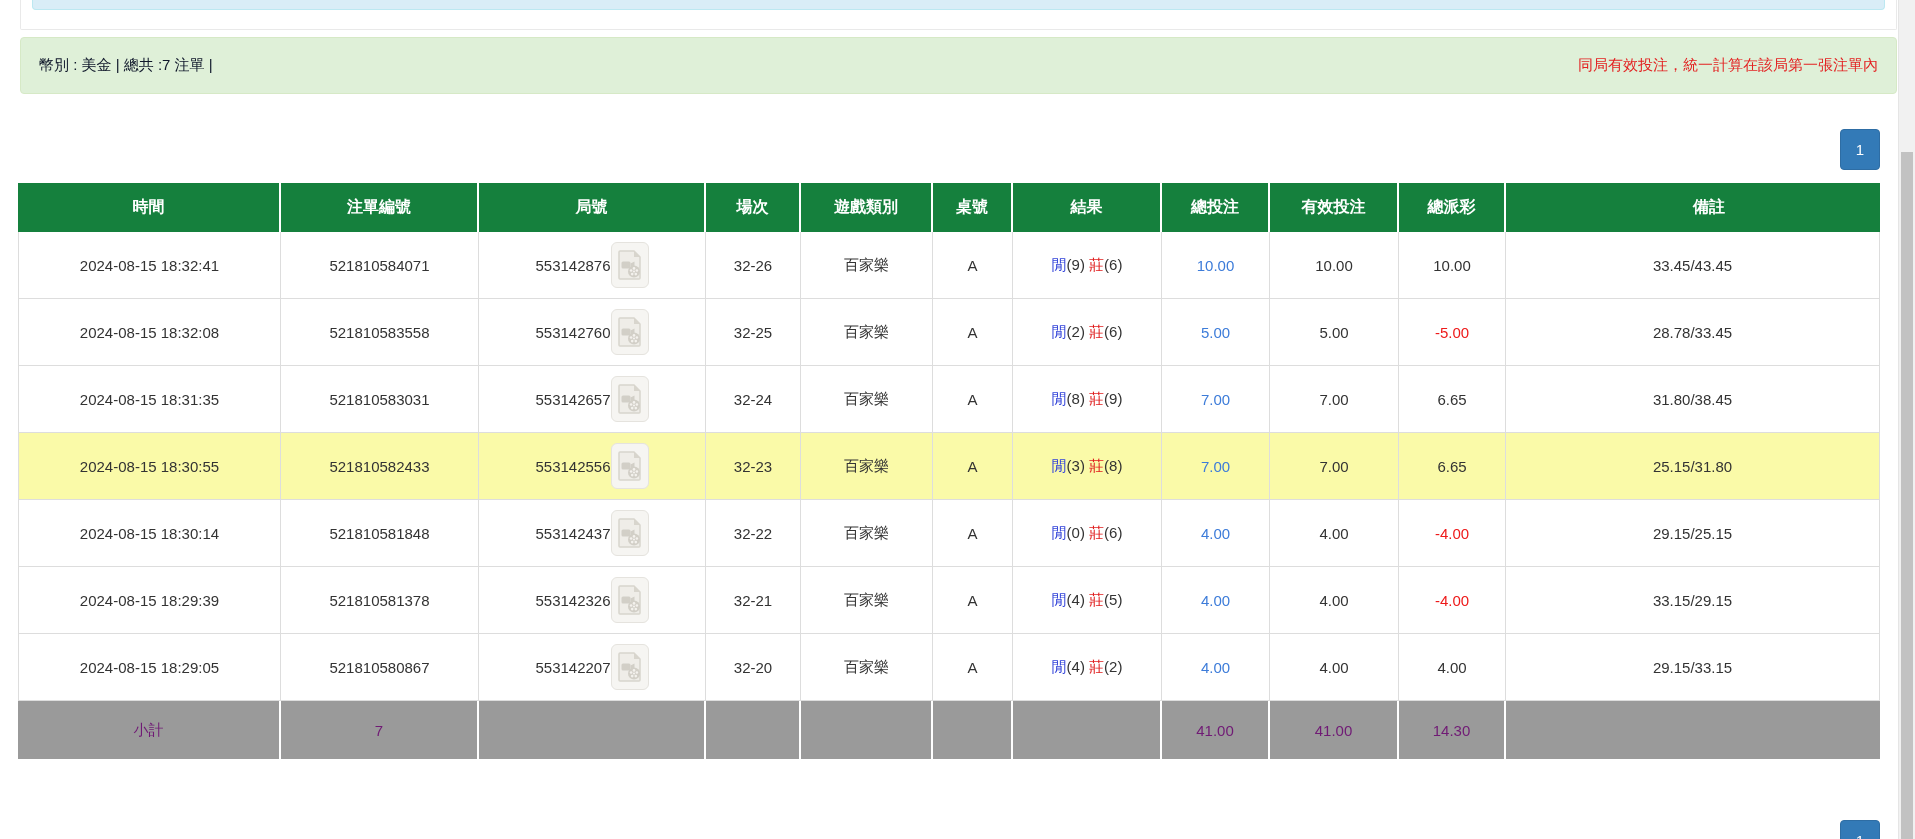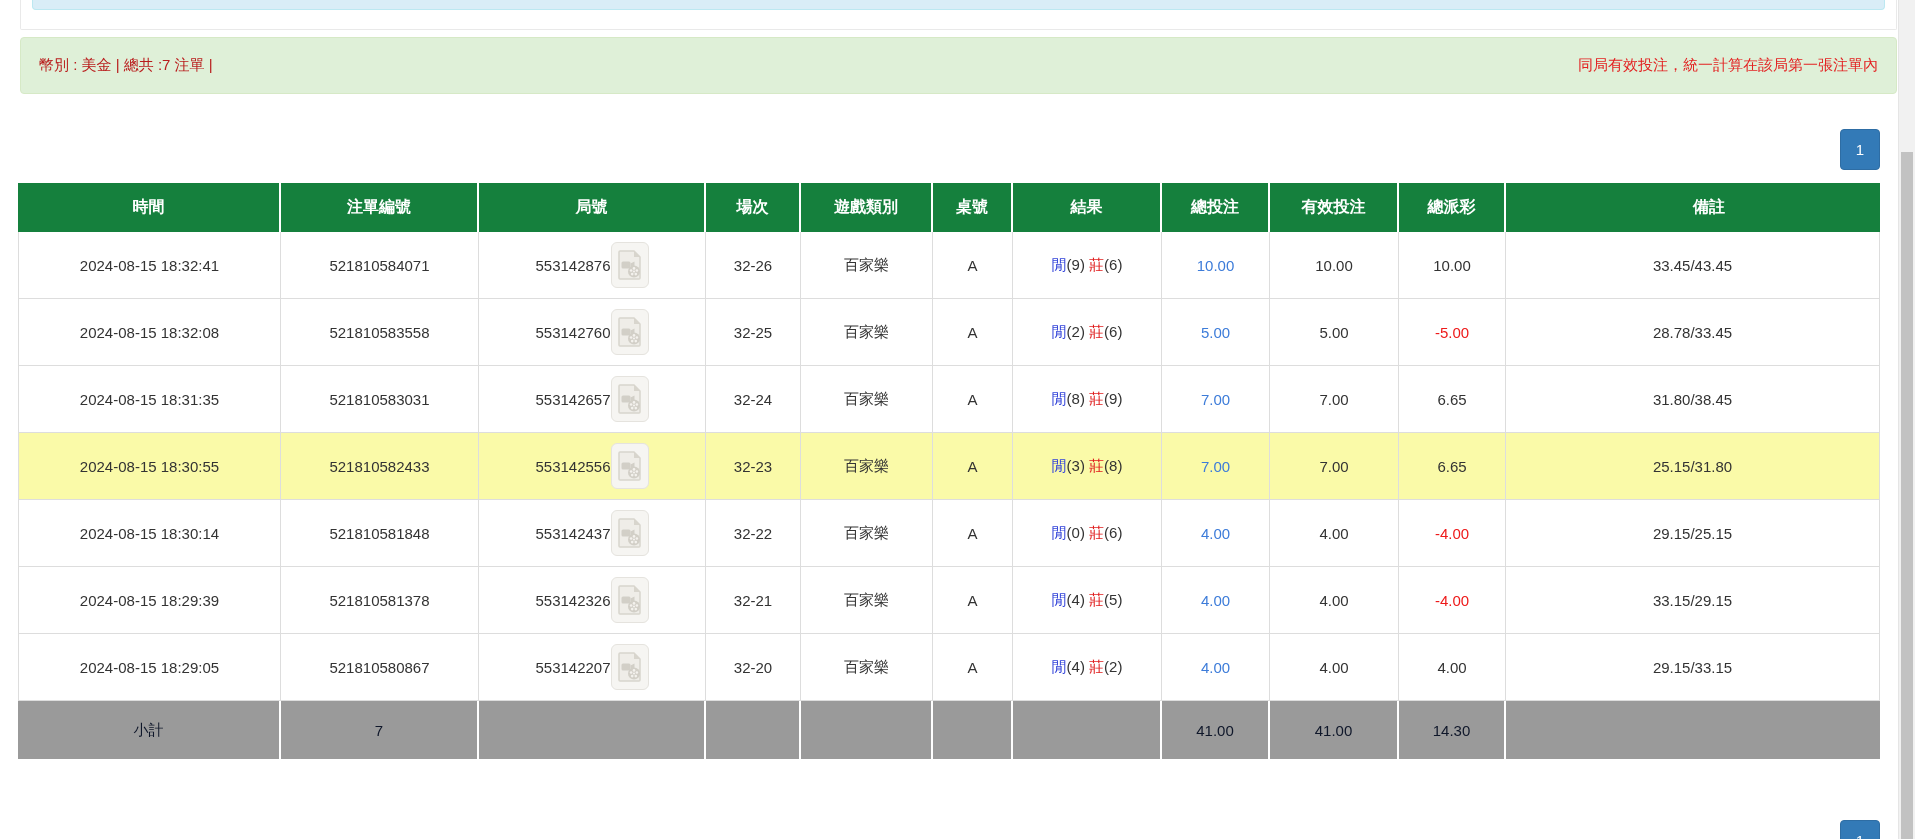--- a/index.html
+++ b/index.html
@@ -18,21 +18,21 @@
     background:#d9edf7;border:1px solid #bce8f1;border-top:none;border-radius:0 0 4px 4px;
   }
 
   
   .notice{
     position:absolute;left:20px;top:37px;width:1877px;height:57px;box-sizing:border-box;
     background:#dff0d8;border:1px solid #d6e9c6;border-radius:4px;
     display:flex;align-items:center;justify-content:space-between;
     padding:0 18px;font-size:15px;
   }
-  .notice .left-text{color:#b91c1c;}
+  .notice .left-text{color:#0f172a;}
   .notice .right-text{color:#e32222;}
 
   
   .page-btn{
     position:absolute;width:40px;height:41px;box-sizing:border-box;
     background:#337ab7;border:1px solid #2e6da4;border-radius:4px;
     color:#fff;font-size:15px;display:flex;align-items:center;justify-content:center;
     cursor:pointer;
   }
   .page-btn.top{left:1840px;top:129px;}
@@ -46,21 +46,21 @@
   table.records th{
     background:#15803d;color:#fff;font-weight:bold;height:49px;
     border-right:2px solid #fff;padding:0;text-align:center;box-sizing:border-box;font-size:16px;
   }
   table.records th:last-child{border-right:none;padding-left:32px;}
   table.records td{text-align:center;padding:0;box-sizing:border-box;}
   tr.data td{height:67px;background:#fff;border-bottom:1px solid #ddd;border-right:1px solid #ddd;}
   tr.data td:first-child{border-left:1px solid #ddd;}
   tr.data.highlight td{background:#fafaa8;}
 
-  tr.summary td{height:60px;background:#9a9a9a;color:#0f172a;border-right:2px solid #fff;}
+  tr.summary td{height:60px;background:#9a9a9a;color:#701a75;border-right:2px solid #fff;}
   tr.summary td:last-child{border-right:none;}
   tr.subtotal td{border-bottom:2px solid #fff;}
   tr.total td:first-child{border-radius:0 0 0 5px;}
   tr.total td:last-child{border-radius:0 0 5px 0;}
 
   .round-wrap{display:inline-flex;align-items:center;justify-content:center;gap:0;vertical-align:middle;}
   .video-btn{
     width:38px;height:46px;background:#f6f5f2;border:1px solid #e5e3de;border-radius:6px;
     display:inline-flex;align-items:center;justify-content:center;cursor:pointer;padding:0;
   }

